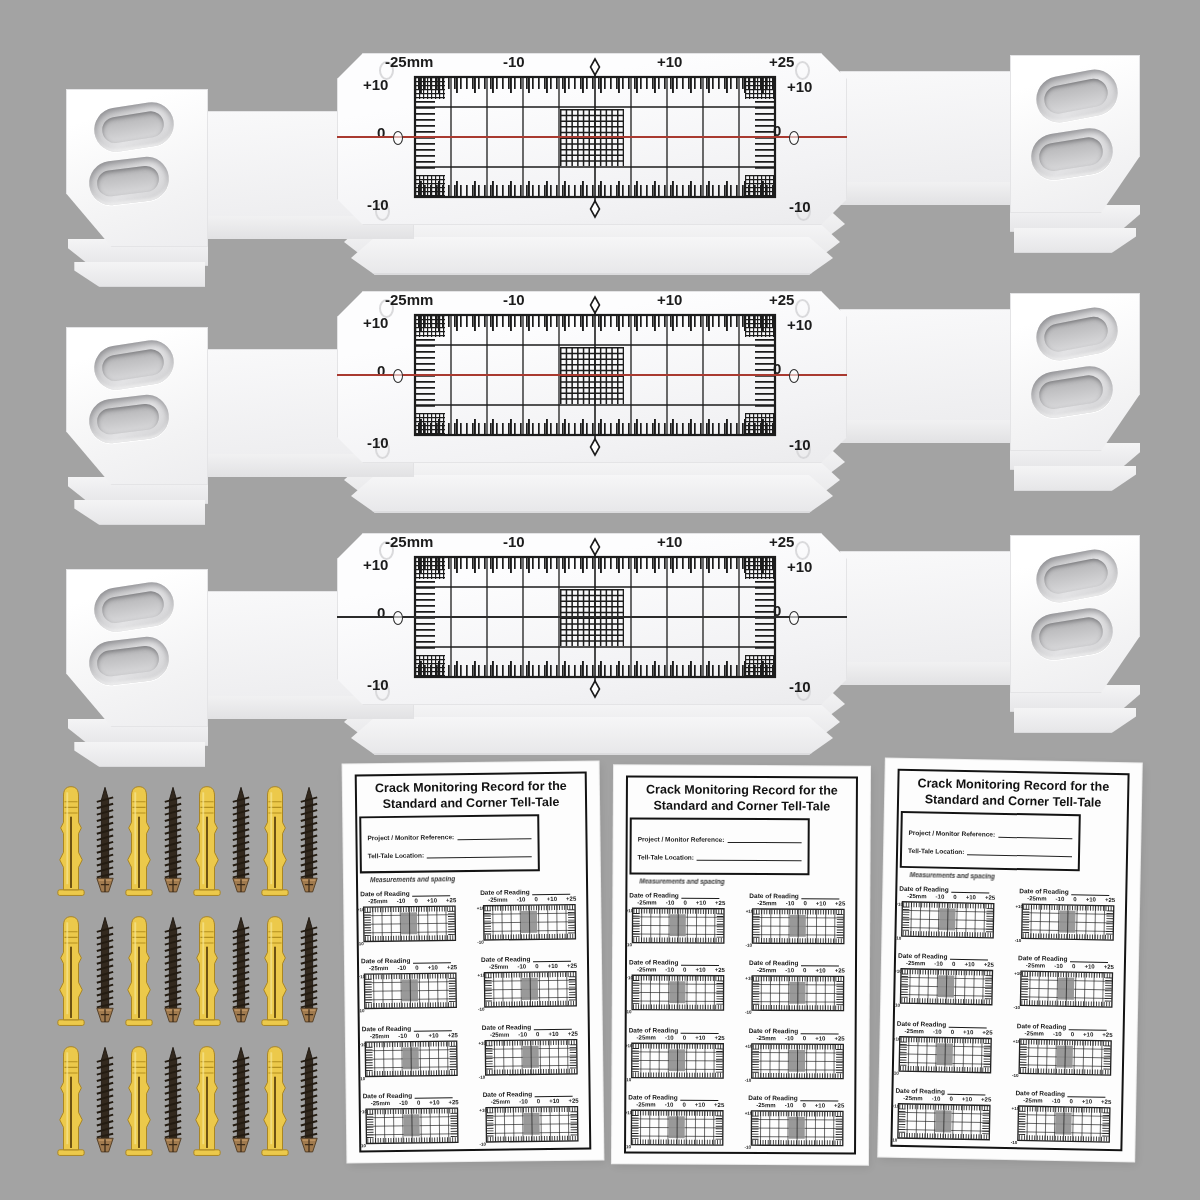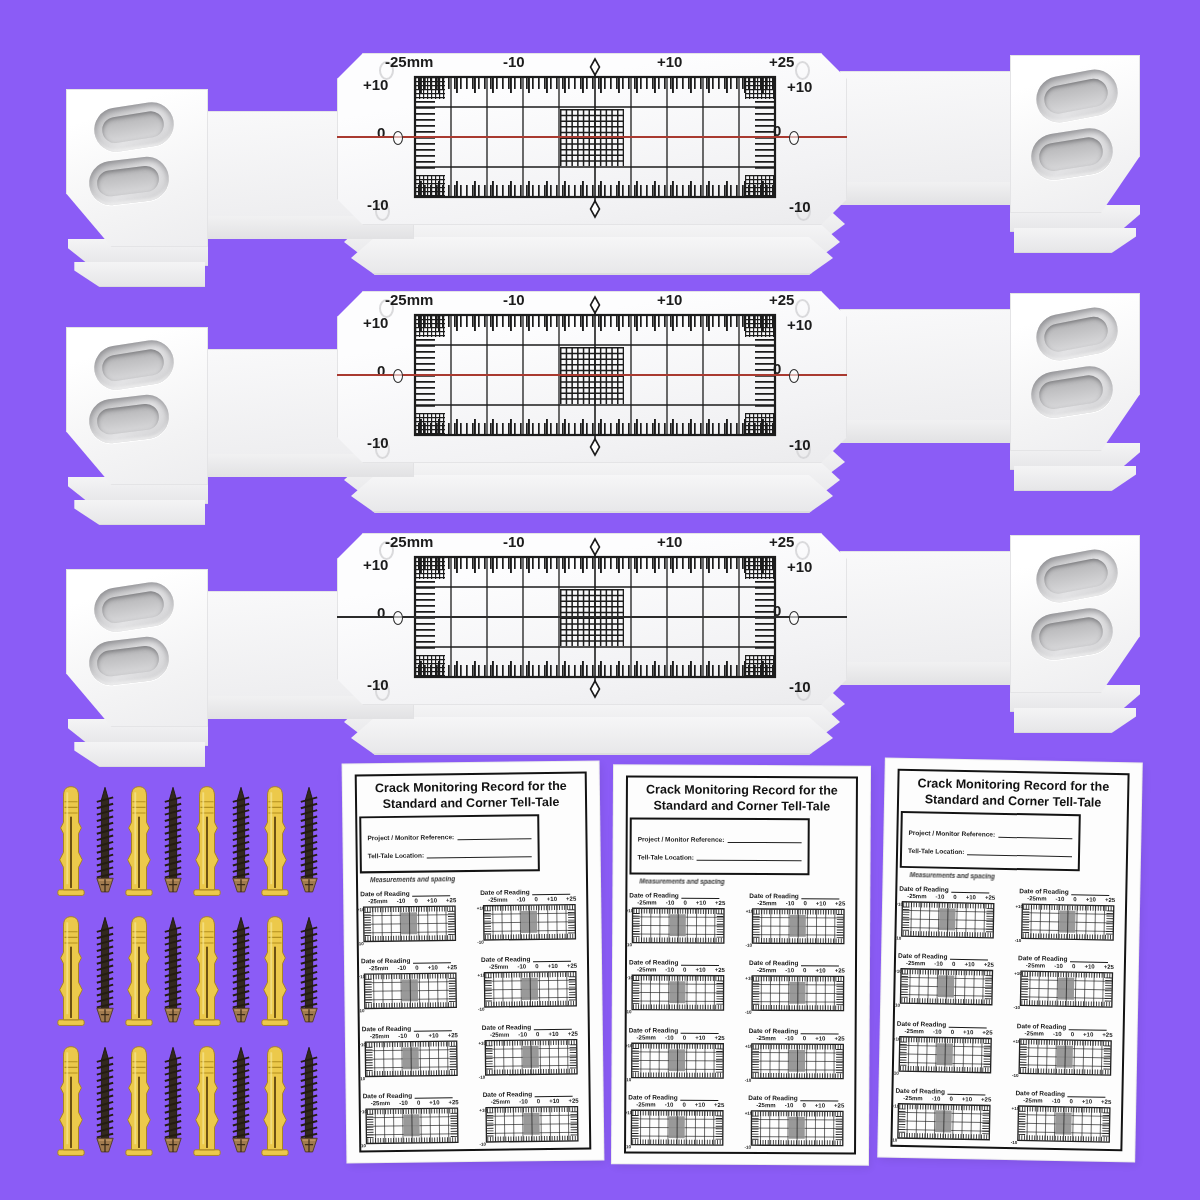--- a/index.html
+++ b/index.html
@@ -1,17 +1,17 @@
 <!DOCTYPE html>
 <html style="--ink: #1c1c1c; --plug: #ecc94b; --plug-edge: #a8821e; --screw: #33291e; --screw-head: #a07a4e;"><head>
 <meta charset="utf-8">
 <style>
   html,body{margin:0;padding:0;width:1200px;height:1200px;background:#fff;overflow:hidden;
     font-family:"Liberation Sans",sans-serif;}
-  #canvas{position:relative;width:1200px;height:1200px;background:#8b5cf6;}
+  #canvas{position:relative;width:1200px;height:1200px;background:#a3a3a3;}
 
   
   .gauge{position:absolute;left:62px;width:1080px;height:250px;}
   .g1{top:53px}.g2{top:291px}.g3{top:533px}
 
   .arm{position:absolute;background:linear-gradient(175deg,#f9f9fa,#ededef);border:1px solid #e5e5e7;z-index:2;}
   .arm::after{content:"";position:absolute;left:-1px;right:-1px;top:100%;height:22px;
     background:linear-gradient(#f1f1f2,#e2e2e4);border:1px solid #e2e2e4;border-top:none;}
   .arm-left{left:128px;top:58px;width:222px;height:104px}
   .arm-right{left:778px;top:18px;width:186px;height:110px}

